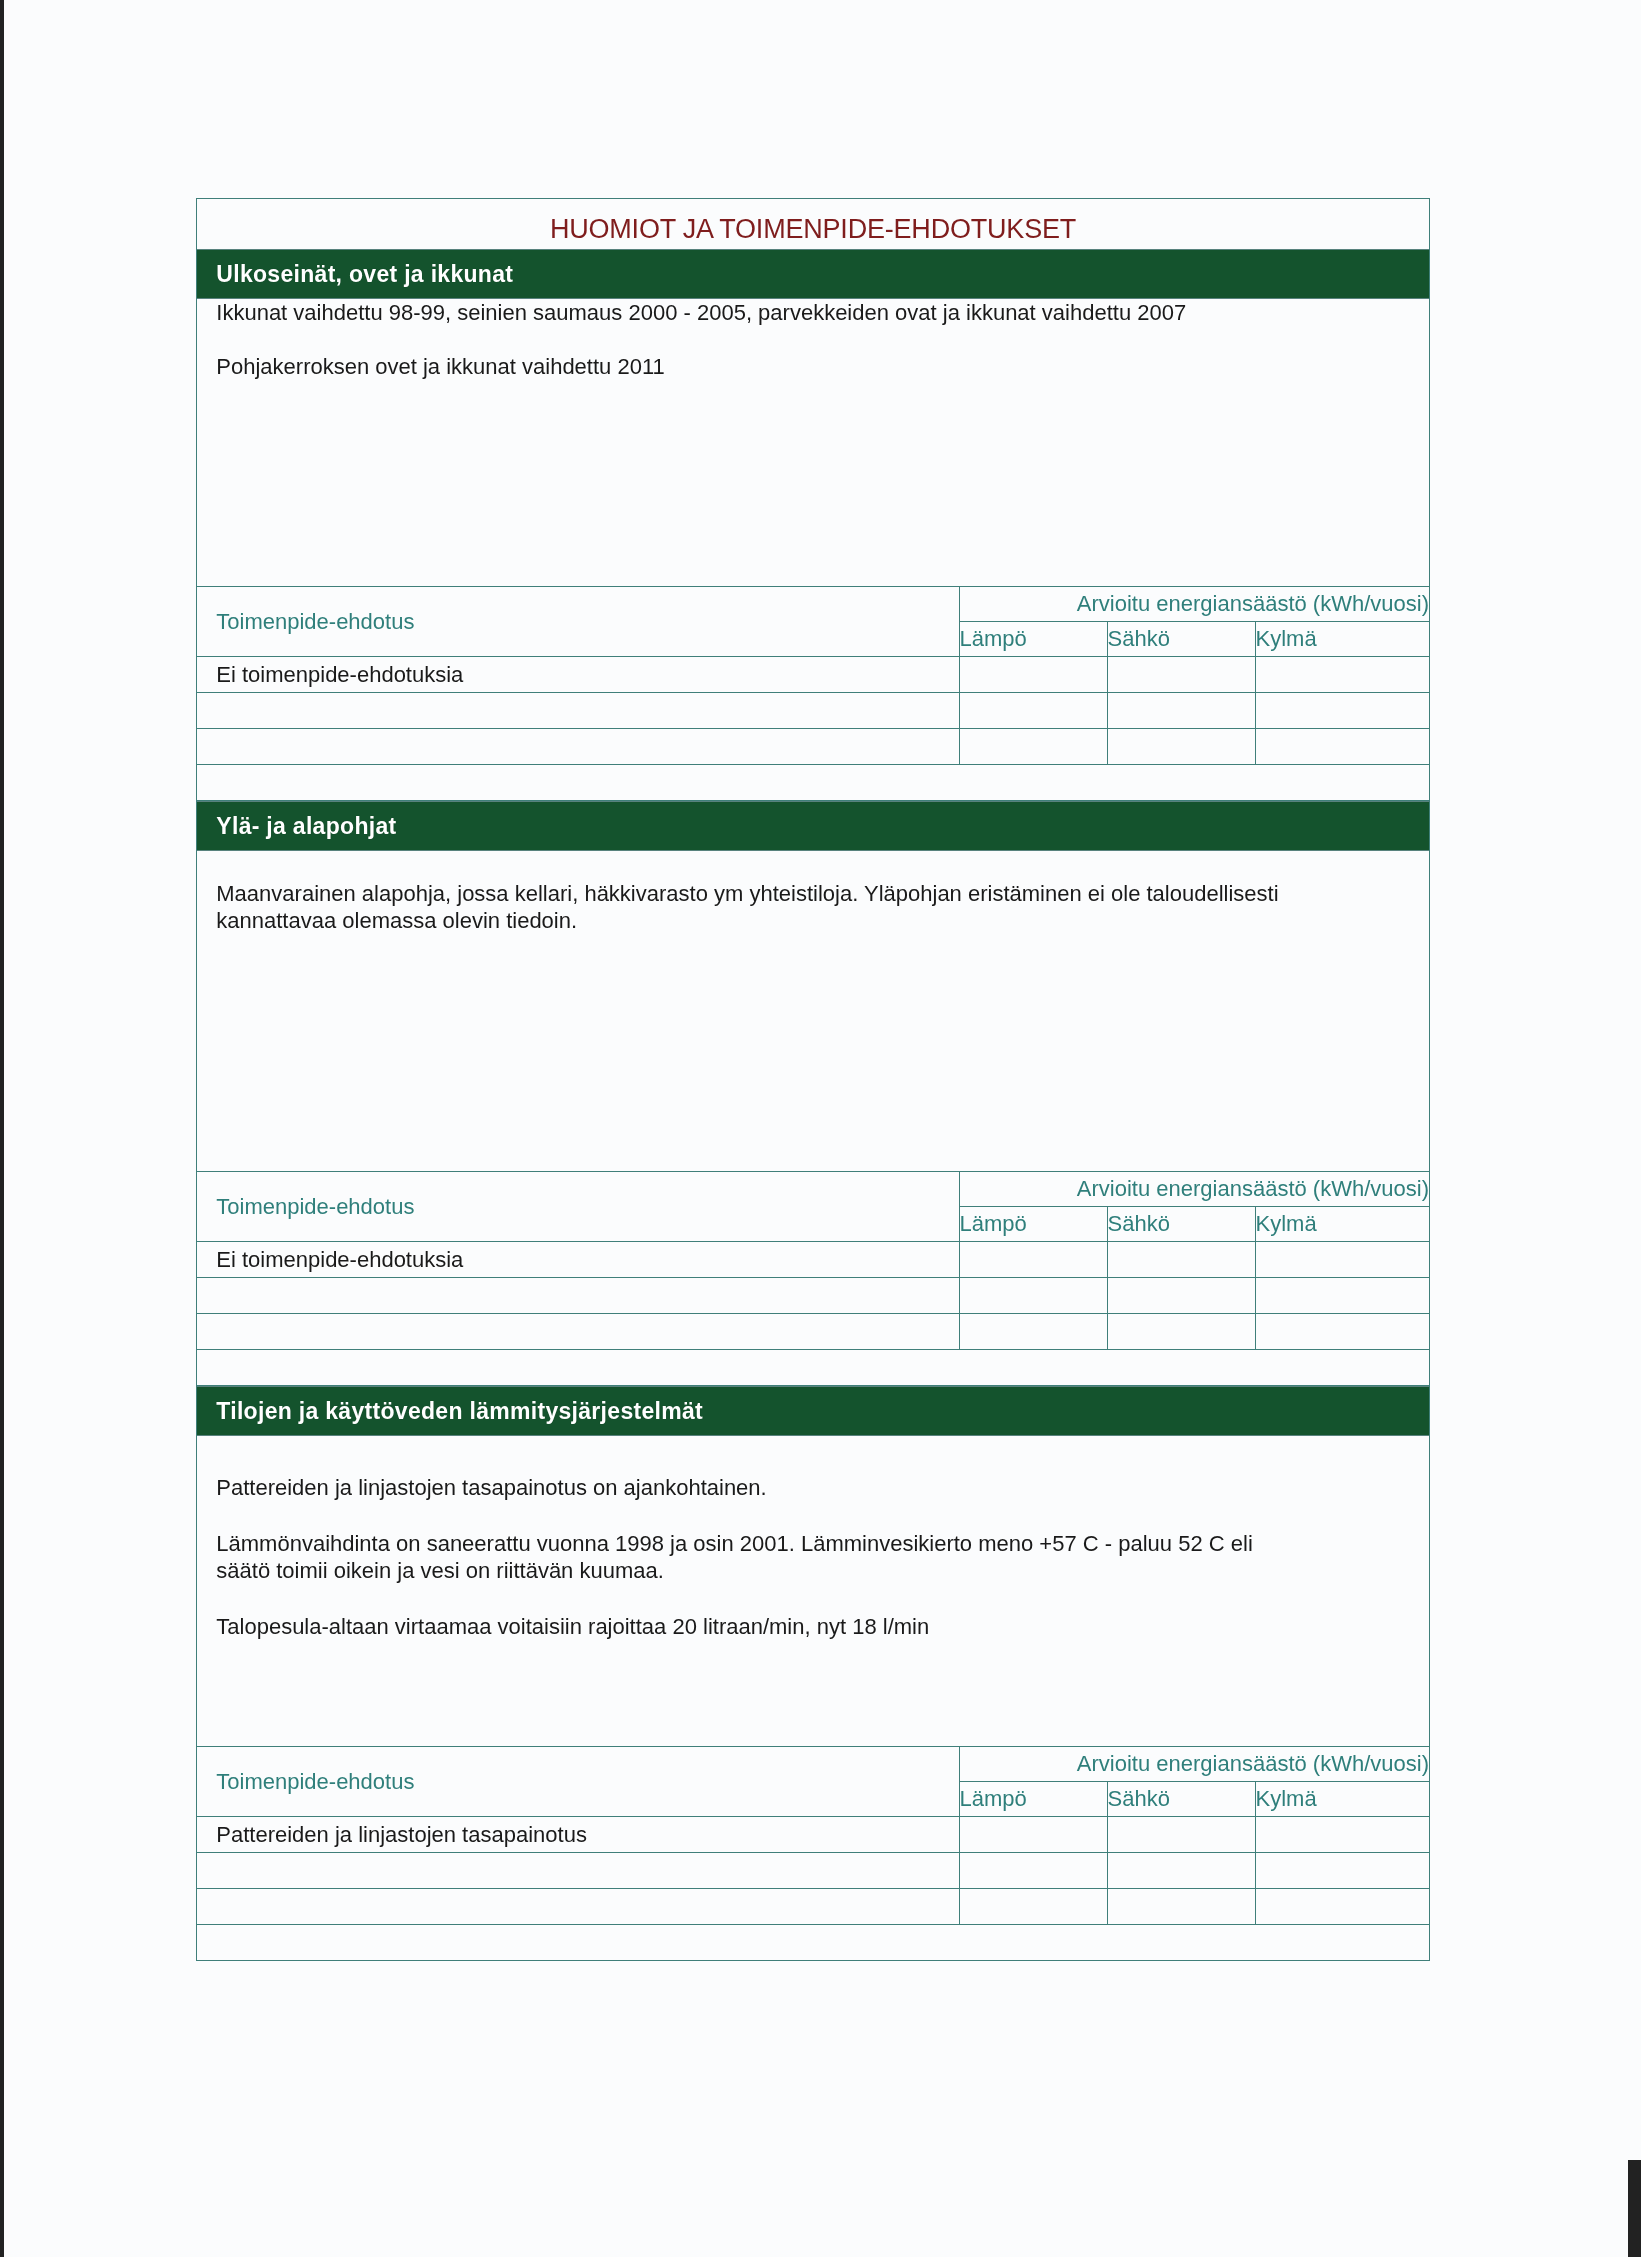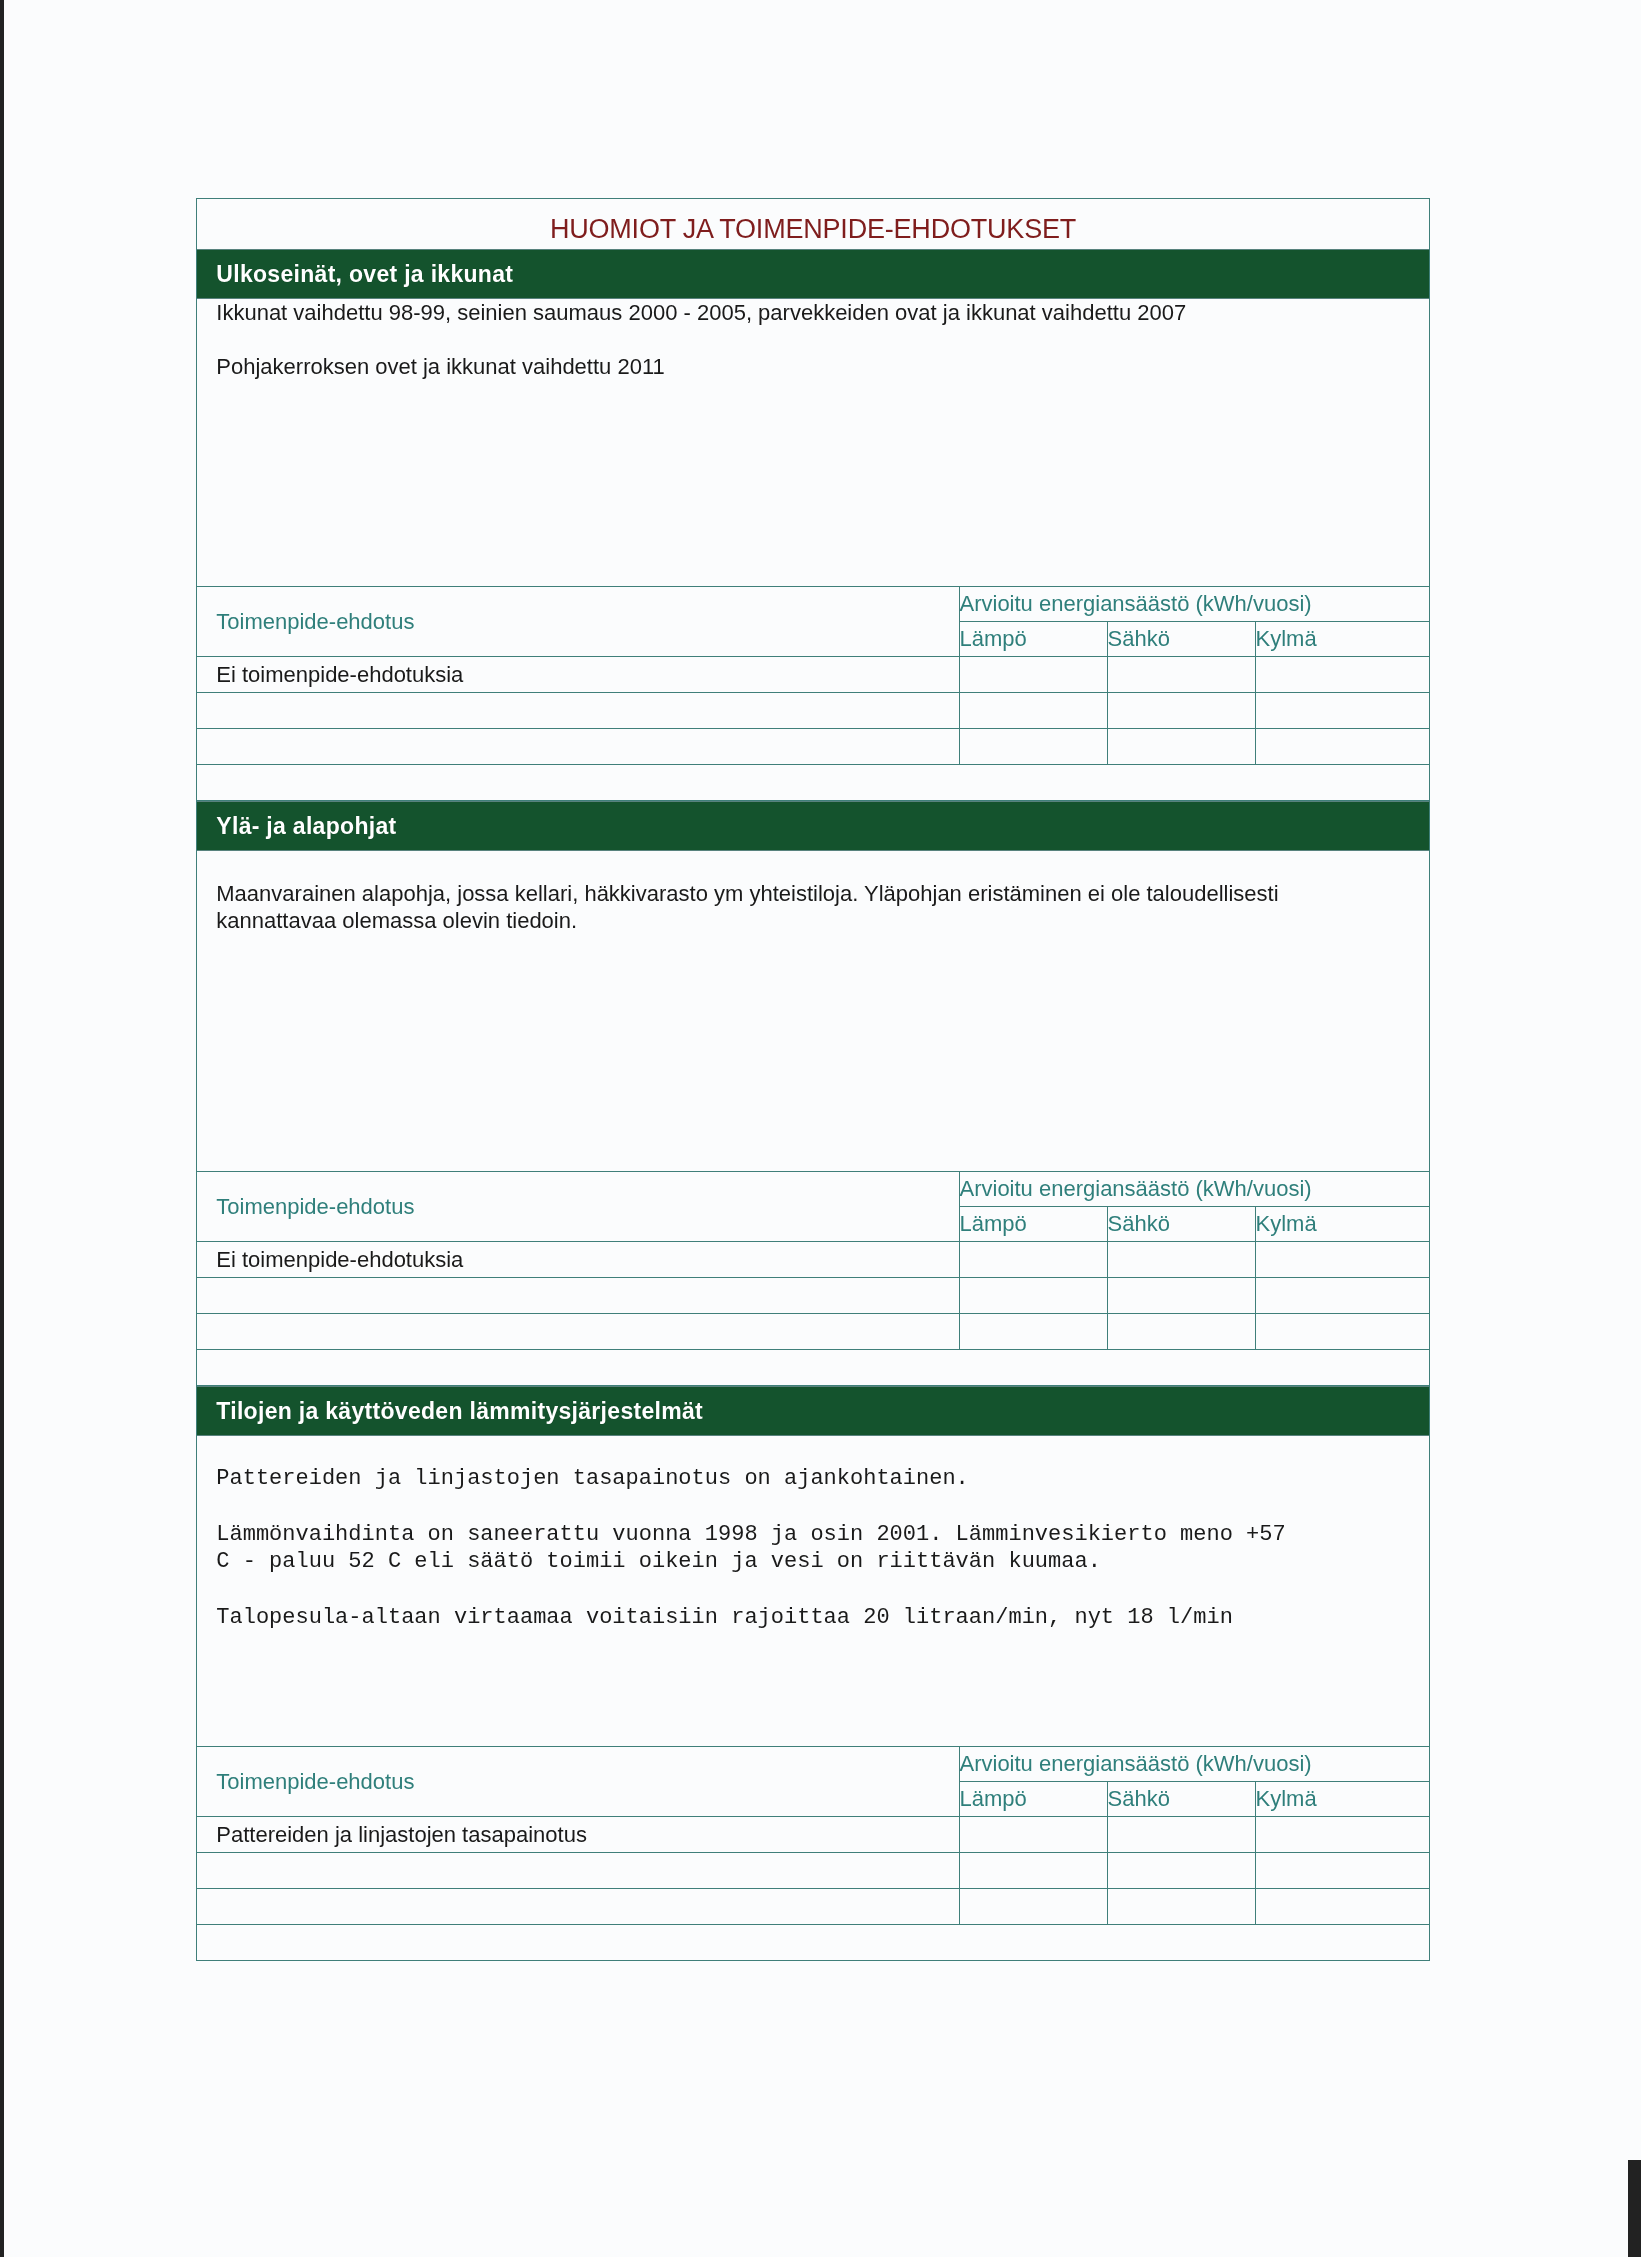--- a/index.html
+++ b/index.html
@@ -72,21 +72,21 @@
   .measures tr td:last-child { border-right: none; }
   .measures .hdr-label {
     color: #2f7f7b;
     font-size: 22px;
     padding-left: 19.3px;
     vertical-align: middle;
   }
   .measures .hdr-group {
     color: #2f7f7b;
     font-size: 22px;
-    text-align: left;
+    text-align: right;
     height: 35px;
   }
   .measures .hdr-sub {
     color: #2f7f7b;
     font-size: 22px;
     text-align: left;
     height: 35px;
   }
   .measures .cell-text {
     color: #1a1a1a;
@@ -197,21 +197,21 @@
       </tr>
       <tr class="spacer-row">
         <td colspan="4"></td>
       </tr>
     </tbody>
       </table>
   </div>
 
   <div class="section">
     <div class="band">Tilojen ja käyttöveden lämmitysjärjestelmät</div>
-    <div class="notes" style="height:310px; padding-top:29px;font-family:Liberation Mono, monospace;">
+    <div class="notes" style="height:310px; padding-top:38px;">
       <p style="margin-bottom:29px;">Pattereiden ja linjastojen tasapainotus on ajankohtainen.</p>
       <p style="width:1072px; margin-bottom:29px;">Lämmönvaihdinta on saneerattu vuonna 1998 ja osin 2001. Lämminvesikierto meno +57 C - paluu 52 C eli säätö toimii oikein ja vesi on riittävän kuumaa.</p>
       <p>Talopesula-altaan virtaamaa voitaisiin rajoittaa 20 litraan/min, nyt 18 l/min</p>
     </div>
     <table class="measures">
       <colgroup>
           <col style="width:762px">
           <col style="width:148px">
           <col style="width:148px">
           <col>

